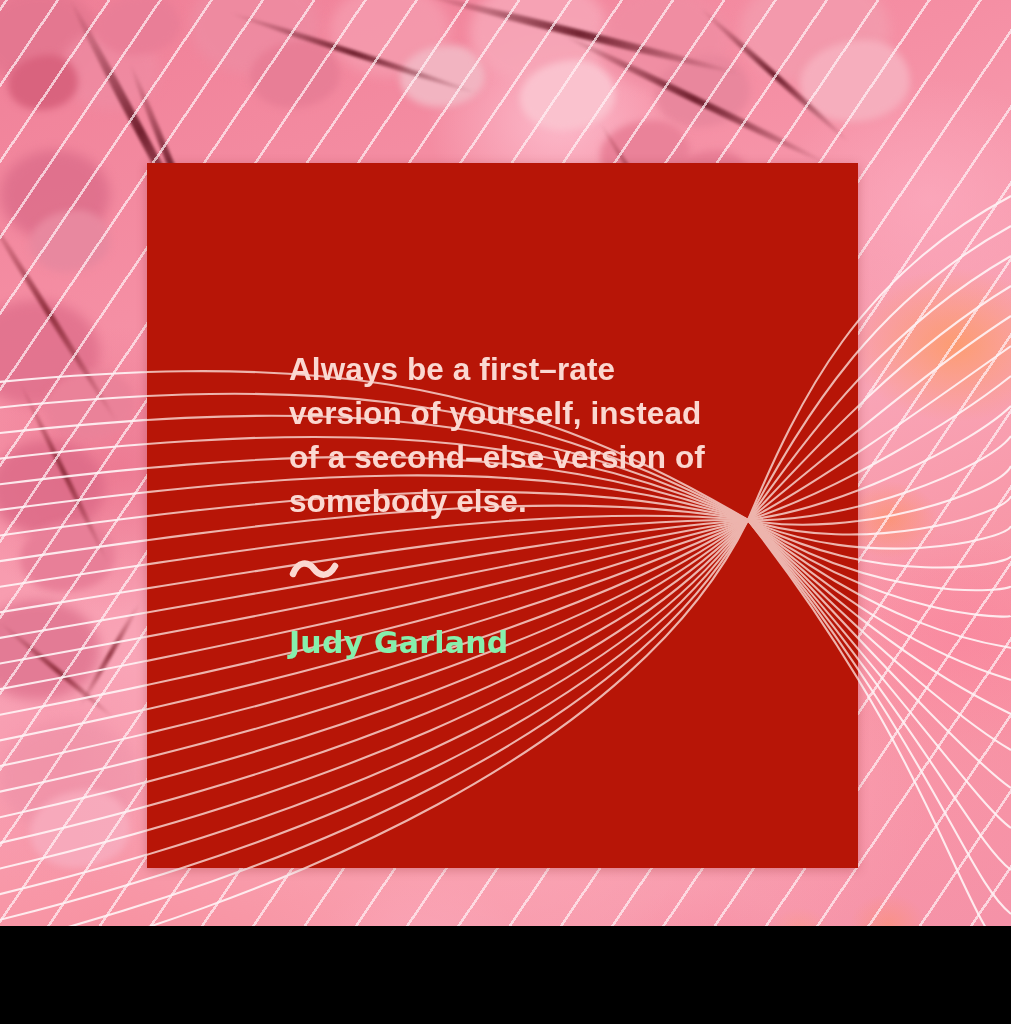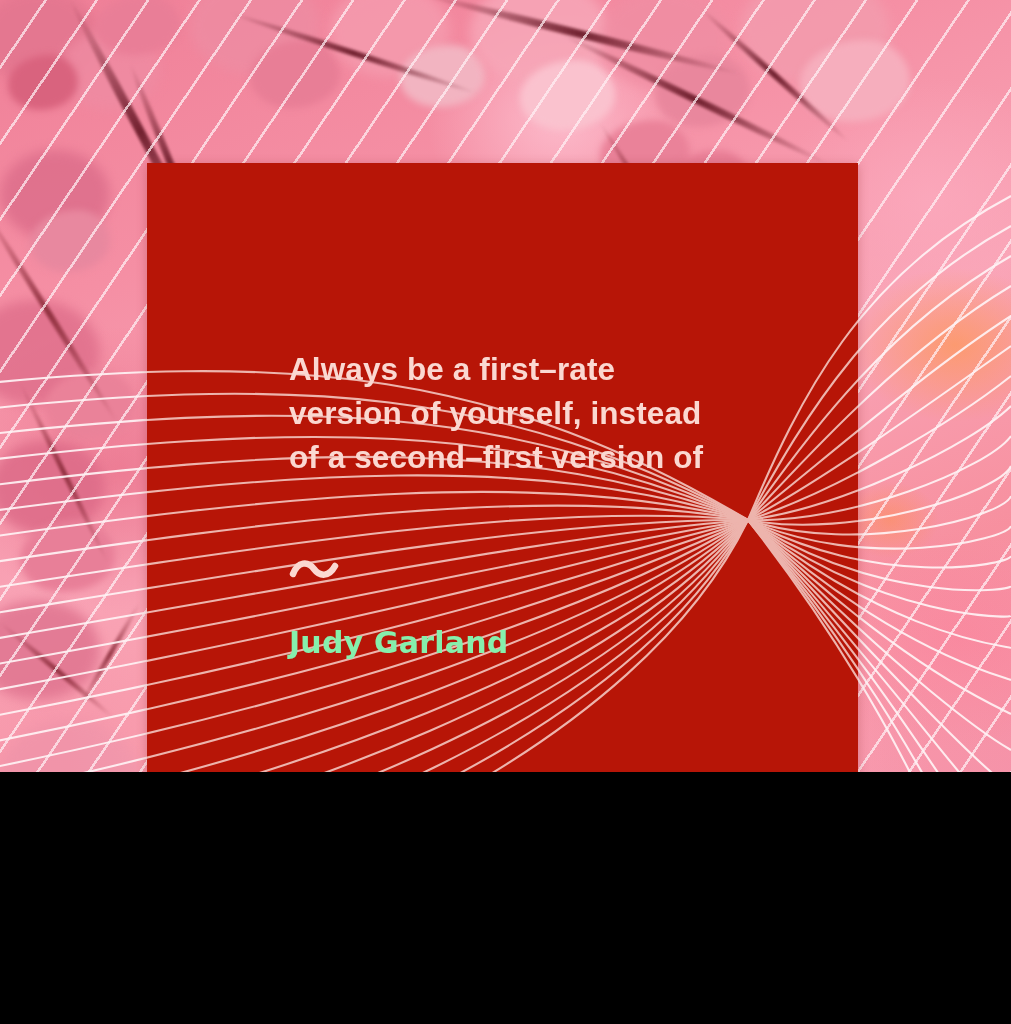--- a/index.html
+++ b/index.html
@@ -8,21 +8,21 @@
     padding: 0;
     background: #000;
   }
   body {
     font-family: "Liberation Sans", sans-serif;
   }
 
   #poster {
     position: relative;
     width: 1011px;
-    height: 772px;
+    height: 926px;
     overflow: hidden;
     background: #F4879B;
   }
 
   
   .bg-photo {
     position: absolute;
     inset: 0;
     background:
       
@@ -248,21 +248,22 @@
 
     <svg class="card-hatch" viewBox="0 0 1011 1024" xmlns="http://www.w3.org/2000/svg">
       <g fill="none" stroke="#F0BDB6" stroke-width="2.1" opacity="0.95">
         <use href="#fan-lines" xlink:href="#fan-lines"></use>
       </g>
     </svg>
 
     <div class="quote-block" style="left:142px; top:184px;">
       <div class="quote-line">Always be a first–rate</div>
       <div class="quote-line">version of yourself, instead</div>
-      <div class="quote-line">of a second–first version of</div>
+      <div class="quote-line">of a second–else version of</div>
+      <div class="quote-line">somebody else.</div>
     </div>
 
     <svg class="tilde" style="left:142px; top:389px;" viewBox="0 0 60 40" xmlns="http://www.w3.org/2000/svg">
       <path d="M 4,22 C 9,9 19,9 25,17 C 31,25 40,25 46,14" fill="none" stroke="#FBD8D1" stroke-width="6.5" stroke-linecap="round"></path>
     </svg>
 
     <div class="author" style="left:142px; top:462px;">Judy Garland</div>
   </div>
 
 </div>

